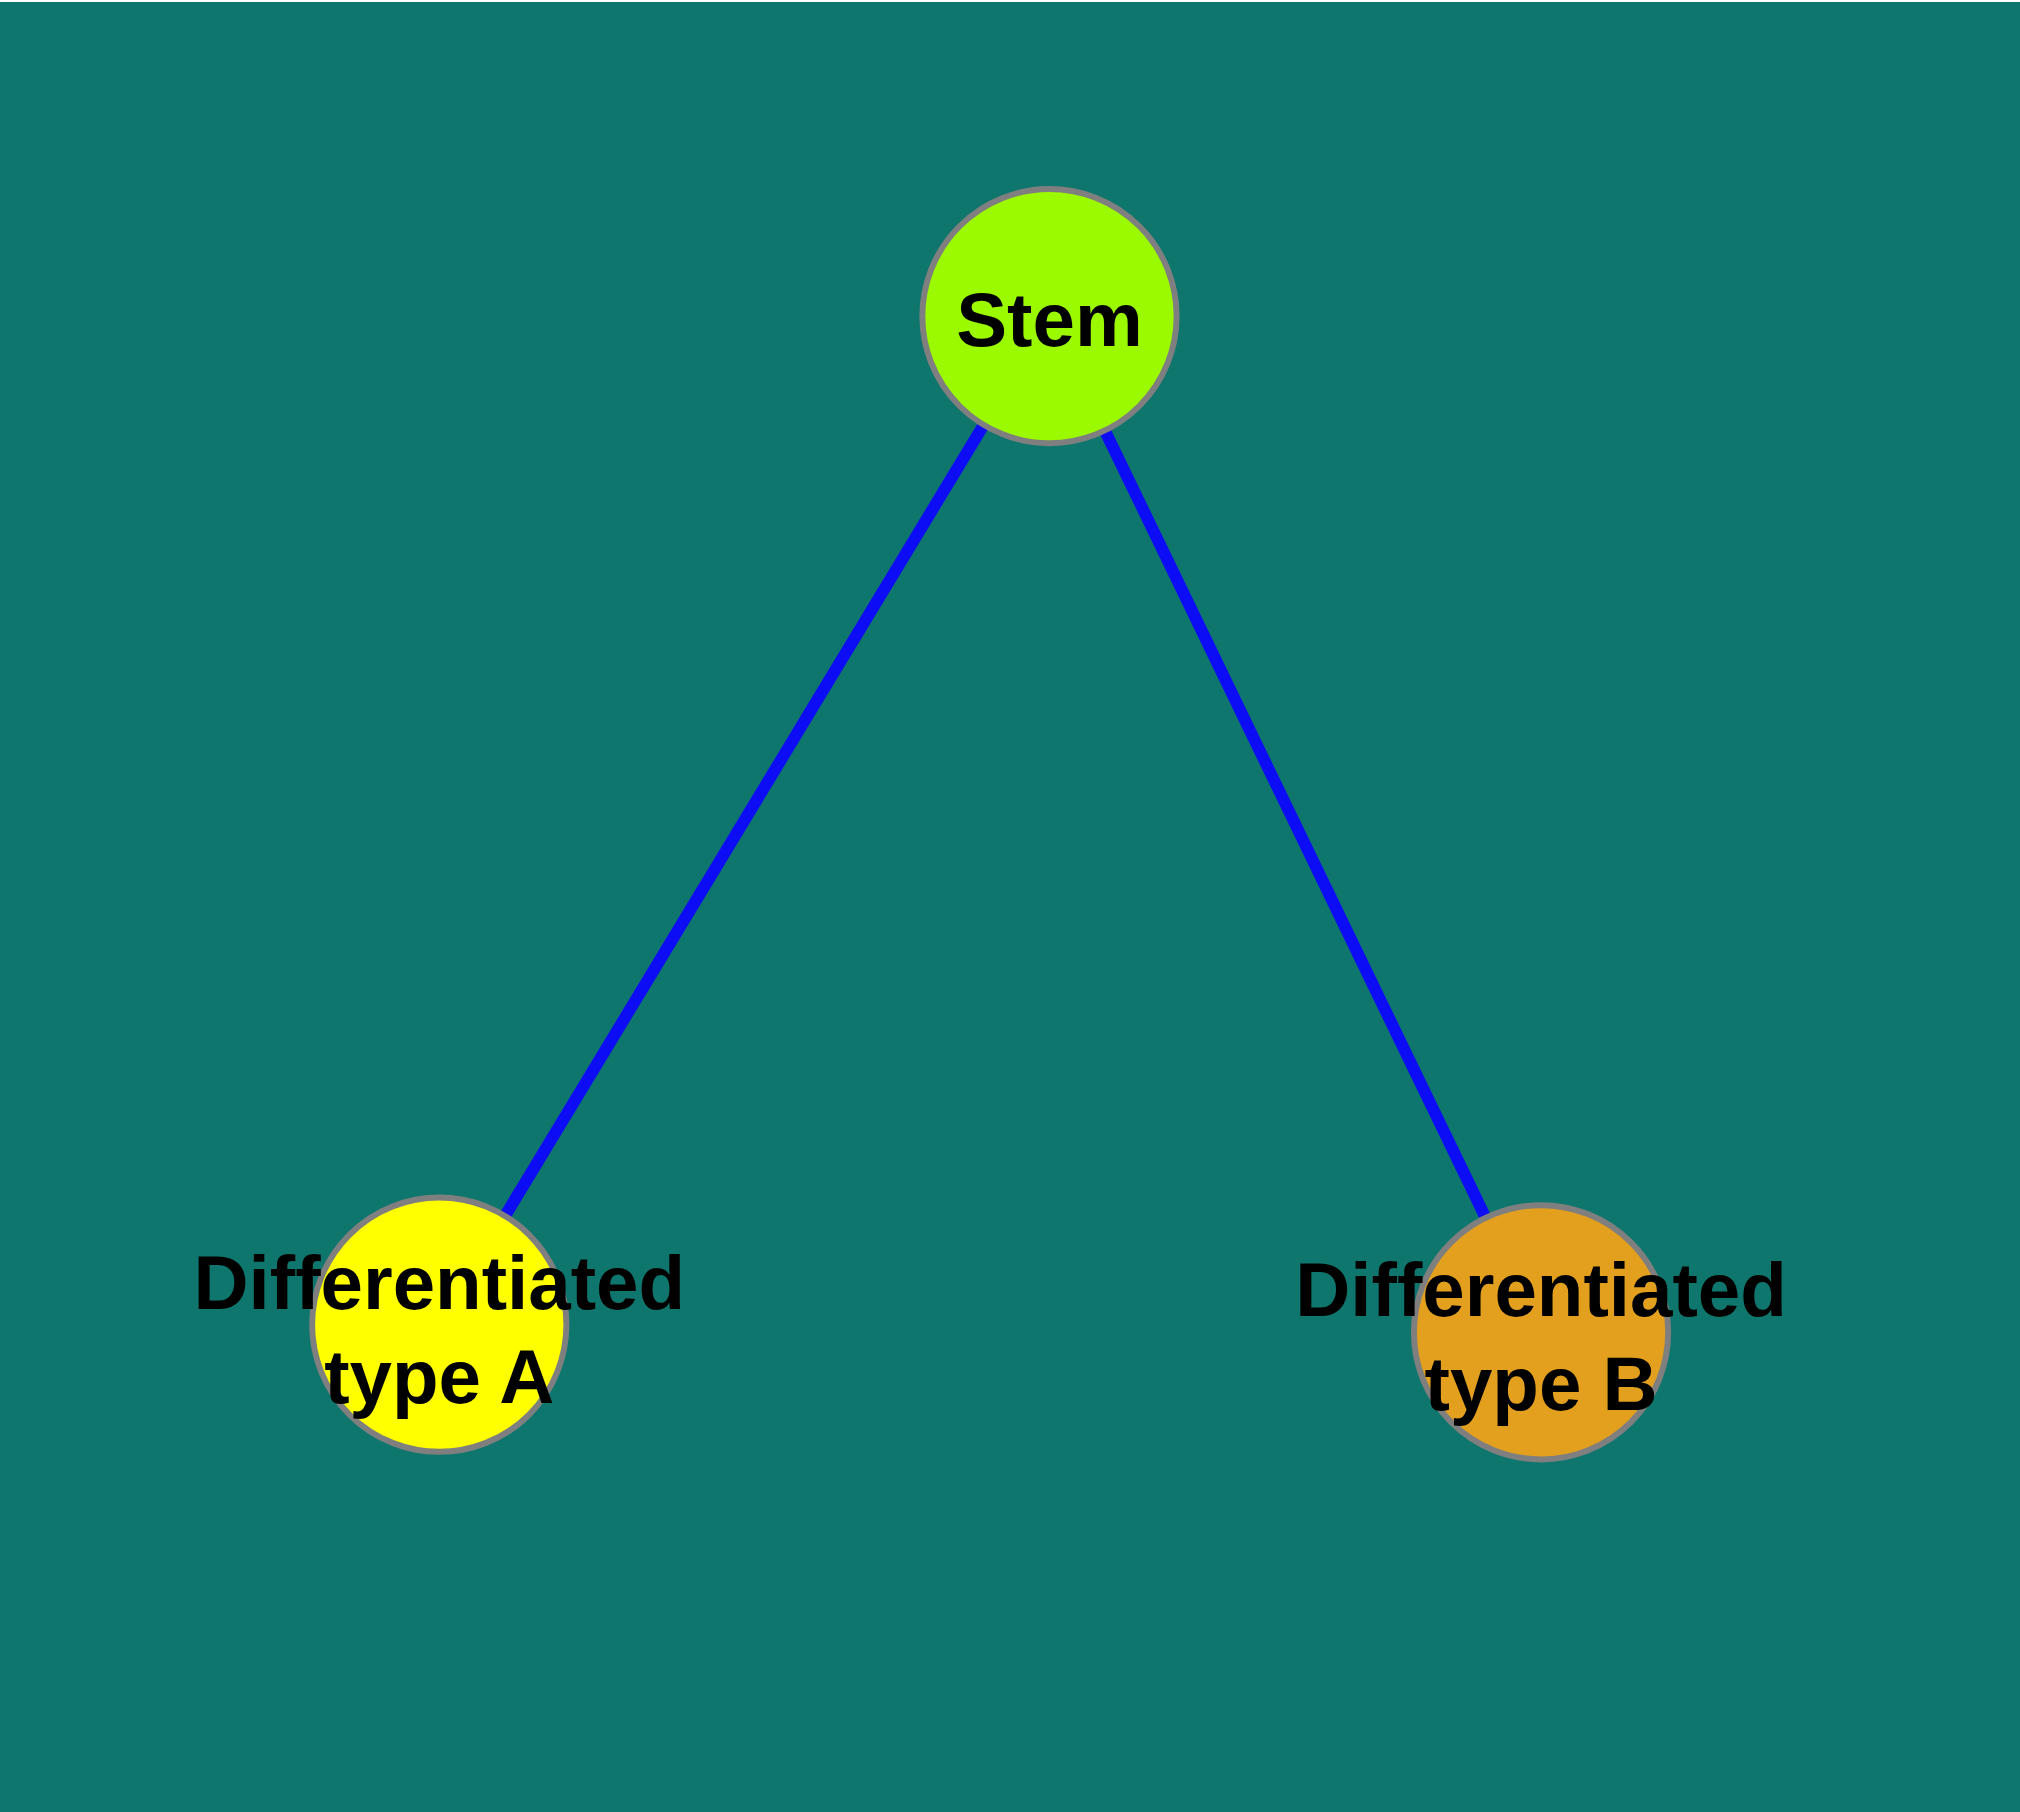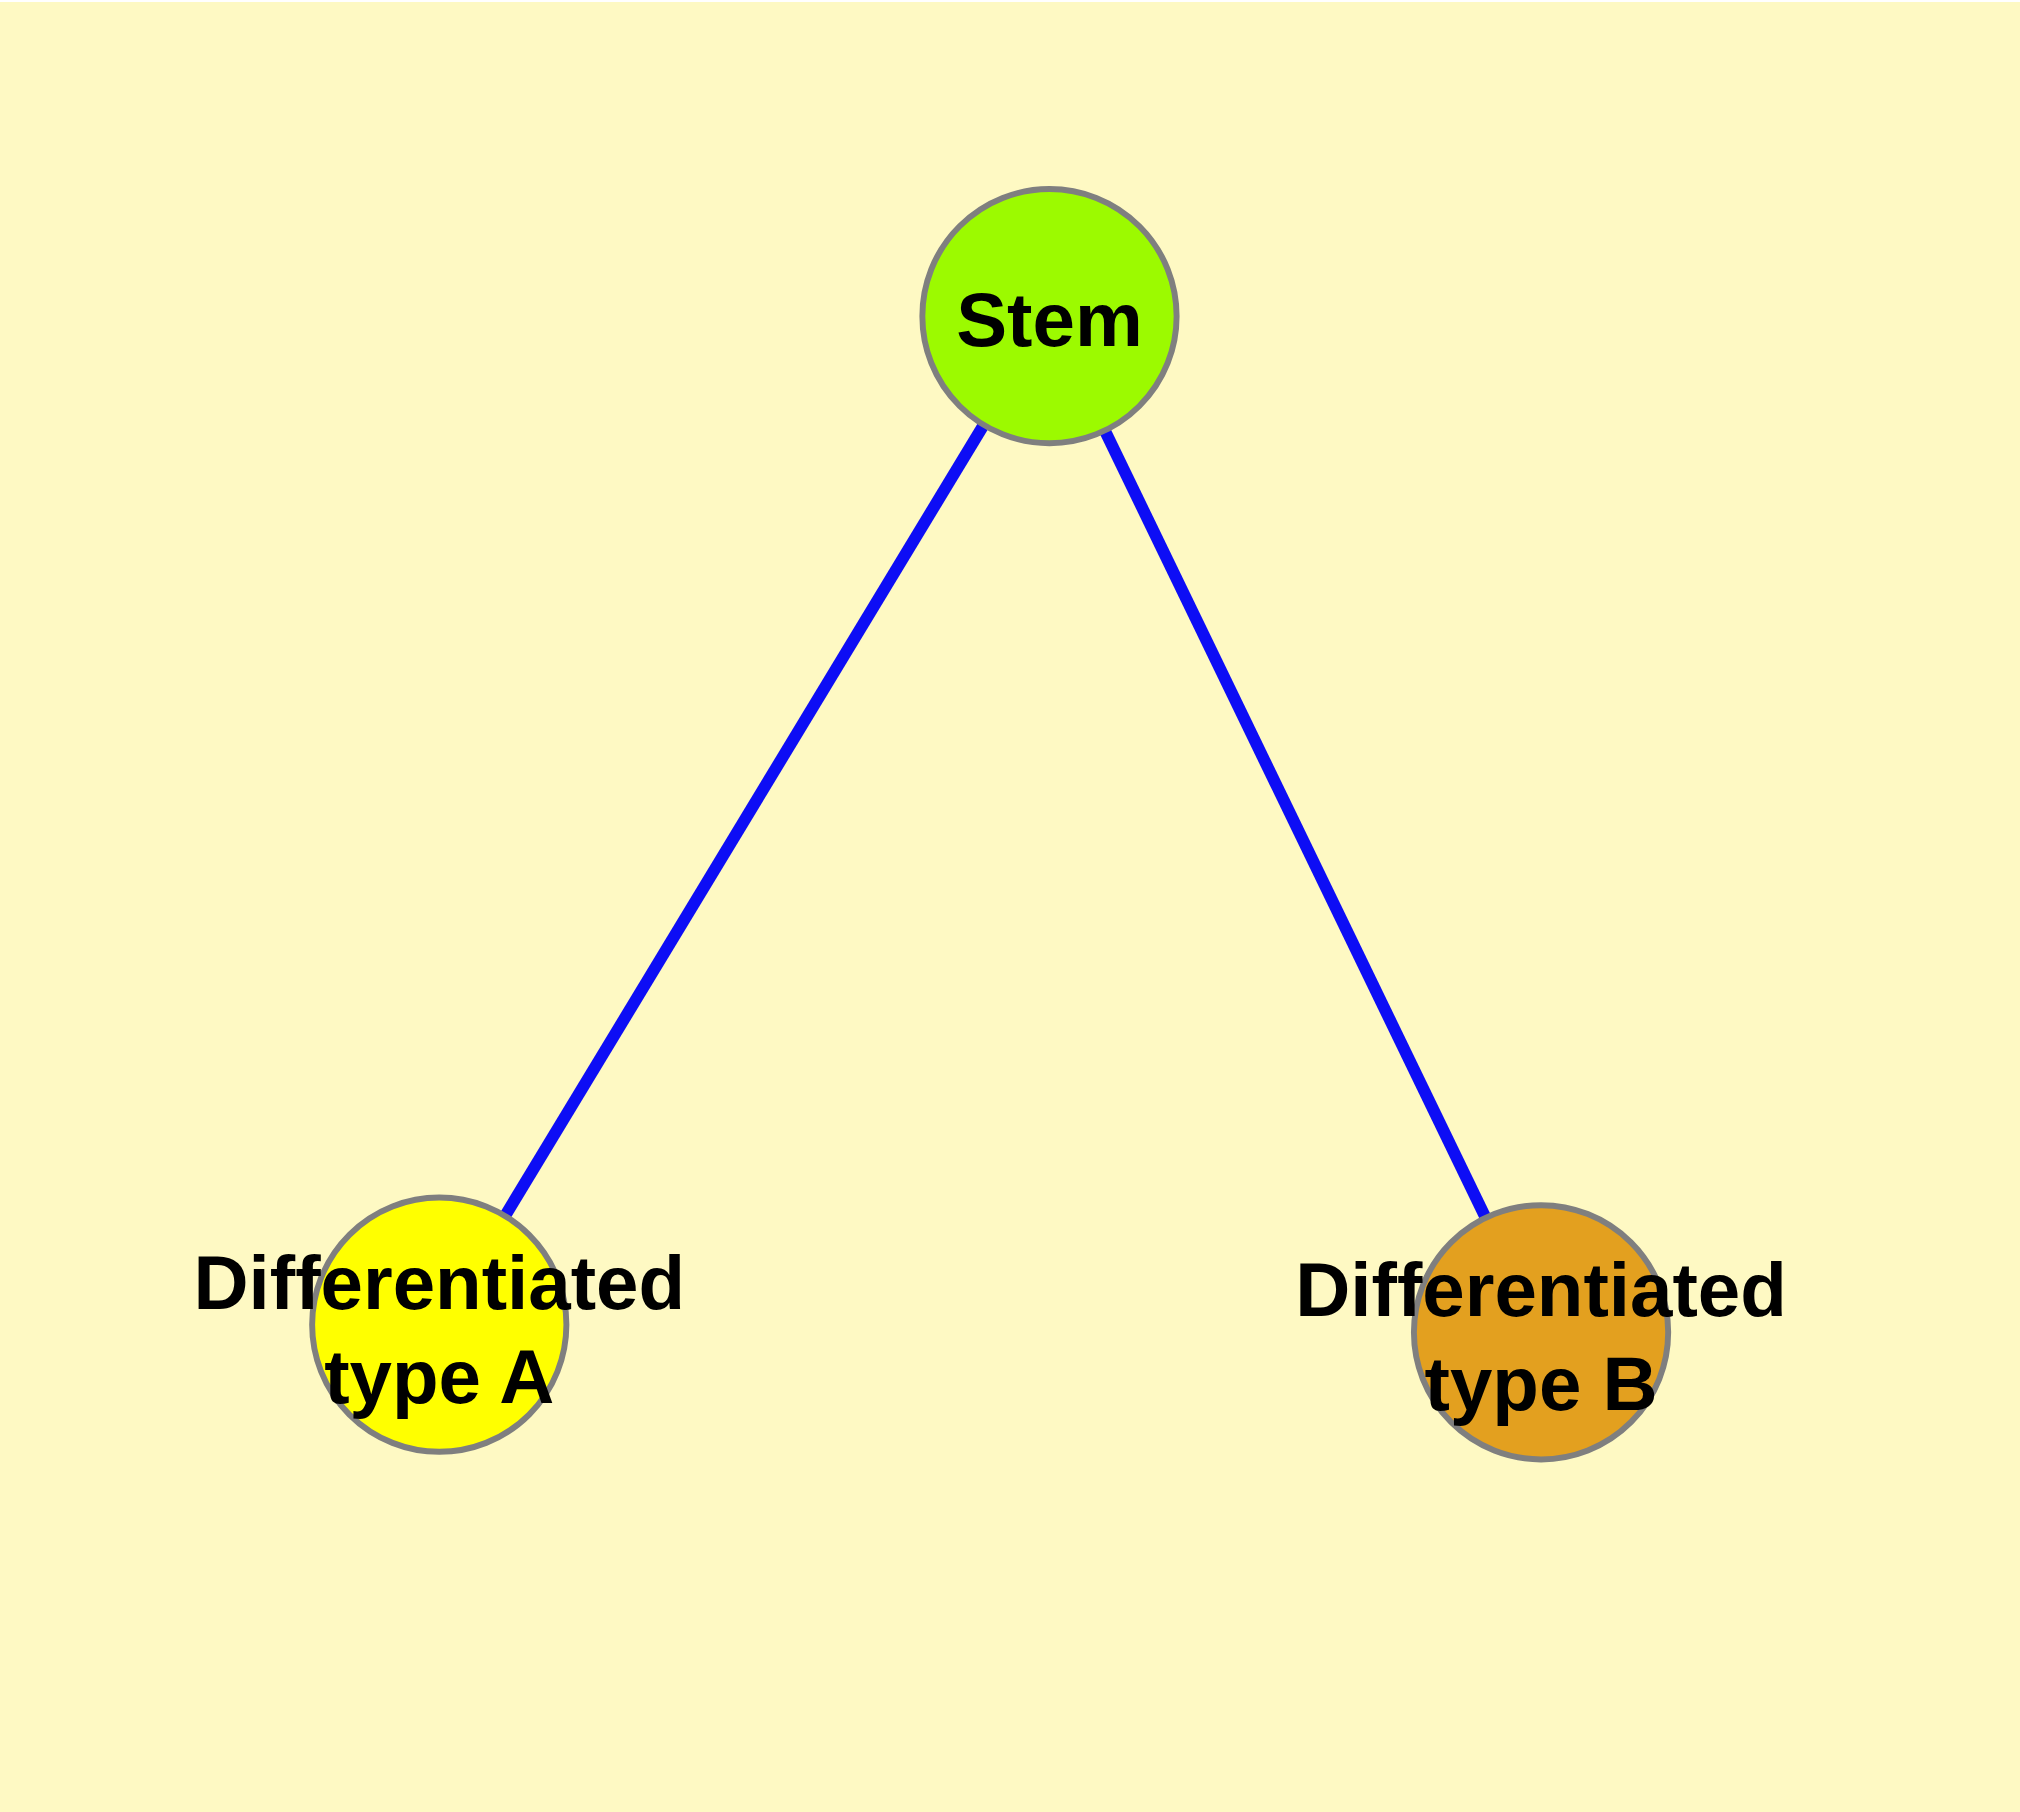--- a/index.html
+++ b/index.html
@@ -4,21 +4,21 @@
 <style>
   html, body {
     margin: 0;
     padding: 0;
     background: #ffffff;
   }
   .stage {
     position: relative;
     width: 2021px;
     height: 1812px;
-    background: #fef9c3;
+    background: #0f766e;
     overflow: hidden;
   }
   .top-strip {
     position: absolute;
     top: 0;
     left: 0;
     width: 100%;
     height: 1.7px;
     background: #ffffff;
   }

